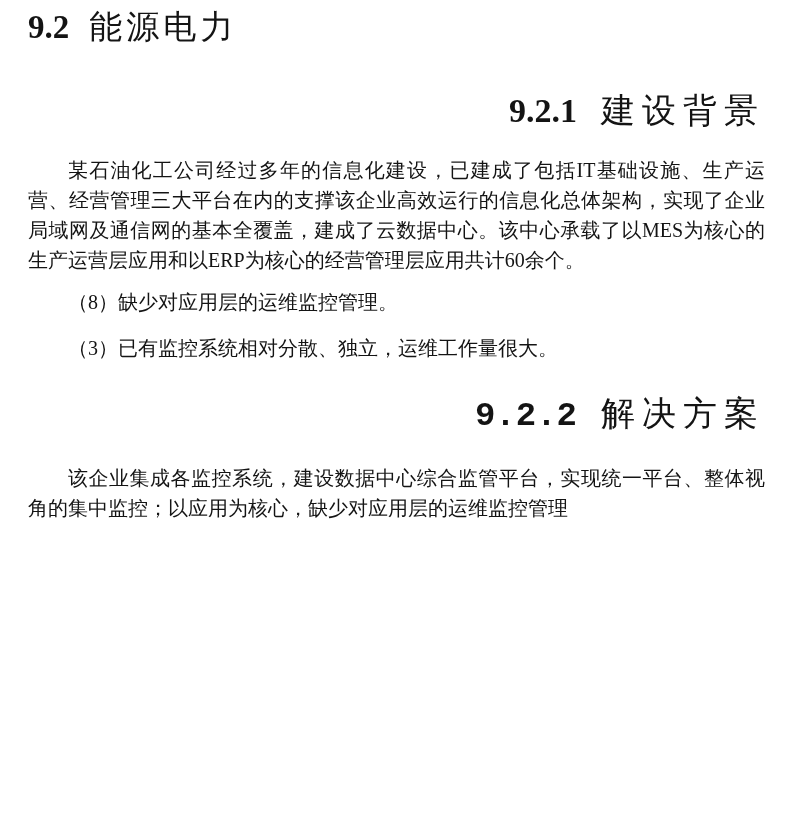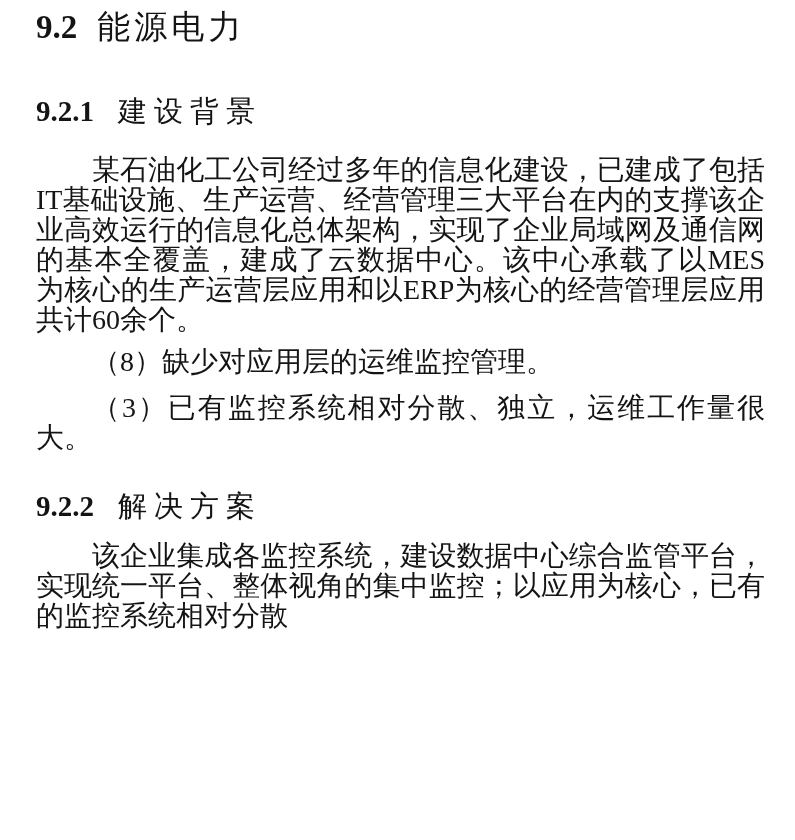--- a/index.html
+++ b/index.html
@@ -11,44 +11,45 @@
     width: 795px;
     height: 840px;
     overflow: hidden;
     font-family: "Liberation Serif", "DejaVu Serif", serif;
     color: #141414;
   }
   .page {
     box-sizing: border-box;
     width: 795px;
     height: 660px;
-    padding: 6px 30px 0 36px;
+    padding: 6px 30px 0 28px;
   }
   h1.sec {
     margin: 0;
     font-size: 33px;
     line-height: 42px;
     font-weight: 700;
     white-space: nowrap;
   }
   h1.sec .num { letter-spacing: 0; margin-right: 20px; }
   h1.sec .txt { font-weight: 400; letter-spacing: 4px; }
   h2.sub {
     margin: 44px 0 25px 0;
-    font-size: 29px;
+    font-size: 34px;
     line-height: 38px;
     font-weight: 700;
     white-space: nowrap;
+    text-align: right;
   }
-  h2.sub.second { margin-top: 34px; margin-bottom: 16px; }
+  h2.sub.second { margin-top: 34px; margin-bottom: 28px; font-family: Liberation Mono, monospace; }
   h2.sub .num { margin-right: 24px; }
   h2.sub .txt { font-weight: 400; letter-spacing: 7px; }
   p.body {
     margin: 0 0 12px 0;
-    font-size: 28px;
+    font-size: 20px;
     line-height: 30px;
     text-align: justify;
     text-indent: 2em;
   }
   p.body.list-item {
     margin-bottom: 16px;
   }
   p.body.last {
     margin-bottom: 0;
   }
@@ -69,15 +70,15 @@
   <p class="body">某石油化工公司经过多年的信息化建设，已建成了包括IT基础设施、生产运营、经营管理三大平台在内的支撑该企业高效运行的信息化总体架构，实现了企业局域网及通信网的基本全覆盖，建成了云数据中心。该中心承载了以MES为核心的生产运营层应用和以ERP为核心的经营管理层应用共计60余个。</p>
 
 
   <p class="body list-item">（8）缺少对应用层的运维监控管理。</p>
   <p class="body list-item">（3）已有监控系统相对分散、独立，运维工作量很大。</p>
 
   <h2 class="sub second">
     <span class="num">9.2.2</span><span class="txt">解决方案</span>
   </h2>
 
-  <p class="body last">该企业集成各监控系统，建设数据中心综合监管平台，实现统一平台、整体视角的集中监控；以应用为核心，已有的监控系统相对分散</p>
+  <p class="body last">该企业集成各监控系统，建设数据中心综合监管平台，实现统一平台、整体视角的集中监控；以应用为核心，缺少对应用层的运维监控管理</p>
 
 </div>
 
 </body></html>

